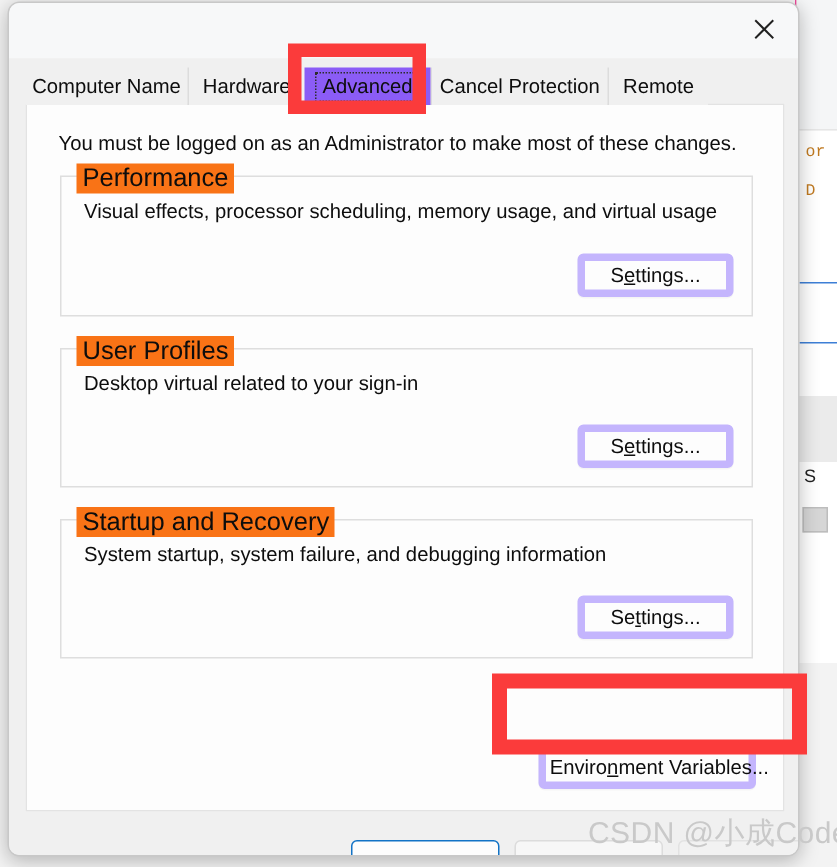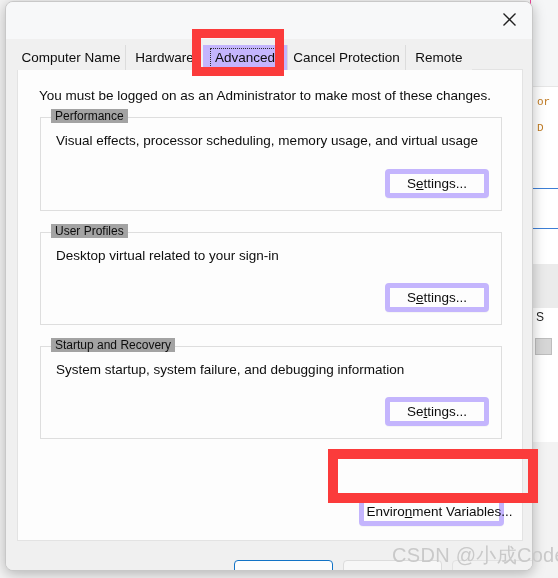--- a/index.html
+++ b/index.html
@@ -147,21 +147,21 @@
     align-items: center;
     justify-content: center;
     font-size: 13.5px;
     color: #0d0d0d;
     padding: 0 7px;
     cursor: default;
     white-space: nowrap;
   }
   .tab.first { border-left: none; }
   .tab.selected {
-    background: #c4b5fd;
+    background: #8b5cf6;
     border: none;
     z-index: 3;
   }
   .tab.selected .tab-label {
     border: 1px dotted #2d2d2d;
     padding: 1px 4px 2px 4px;
   }
   
   #tabpanel {
     position: absolute;
@@ -189,23 +189,23 @@
     left: 33px;
     width: 472px;
     border: 1px solid #dedede;
     box-sizing: border-box;
     background: transparent;
   }
   .group-title {
     position: absolute;
     top: -9px;
     left: 10px;
-    background: #a3a3a3;
+    background: #f97316;
     padding: 0 4px;
-    font-size: 12px;
+    font-size: 17px;
     color: #0d0d0d;
     white-space: nowrap;
   }
   .group-desc {
     position: absolute;
     left: 15px;
     top: 15px;
     font-size: 13.5px;
     color: #0d0d0d;
     white-space: nowrap;

